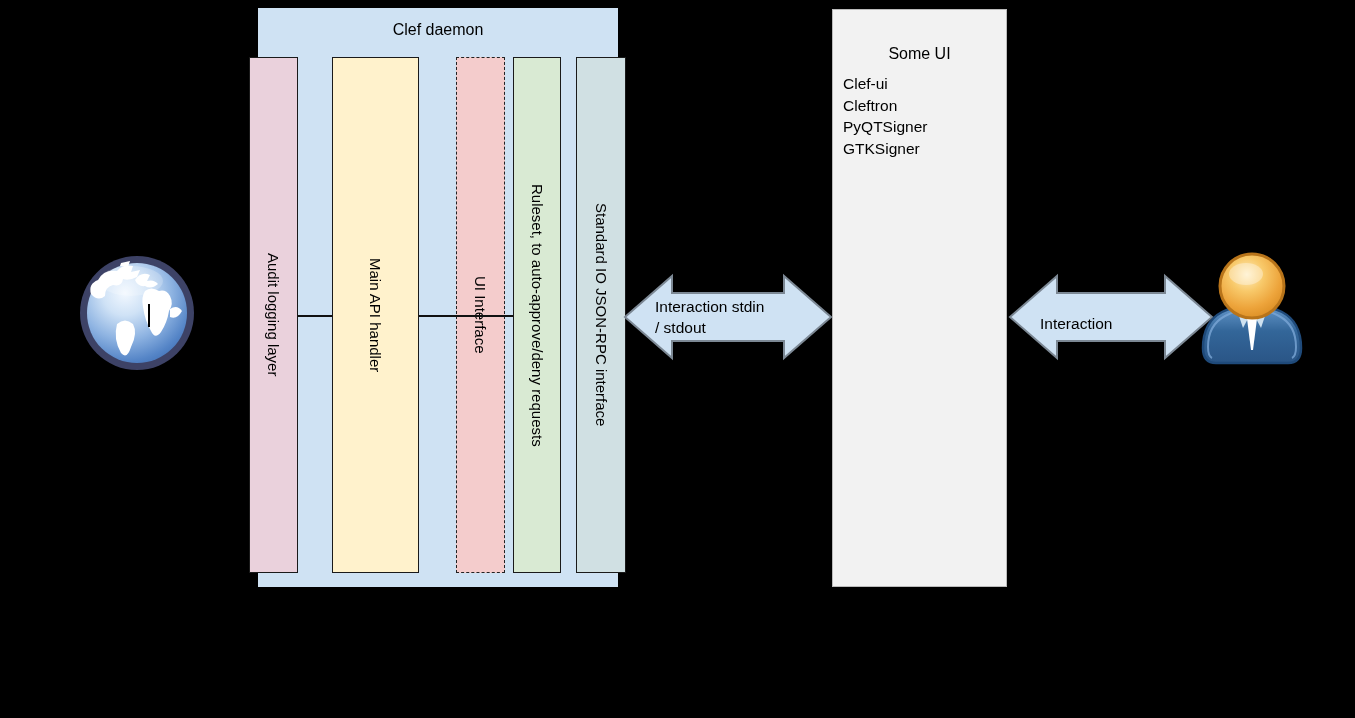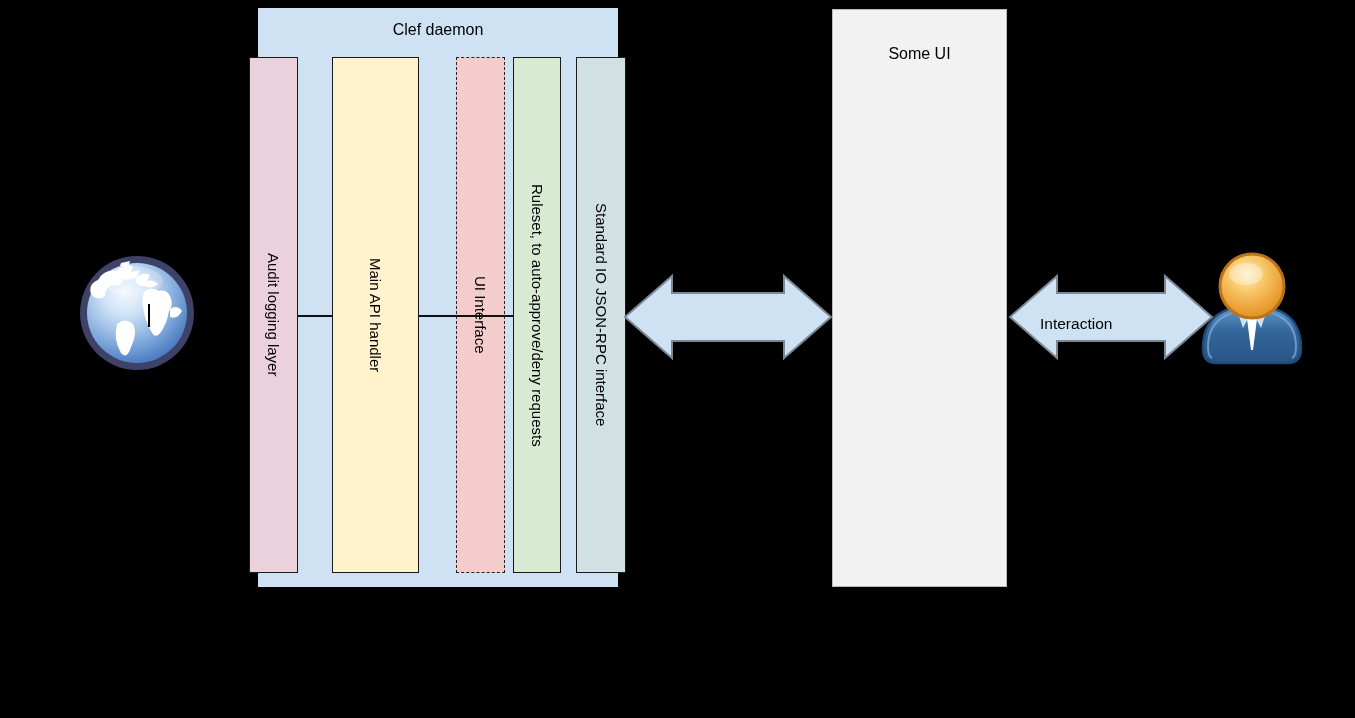--- a/index.html
+++ b/index.html
@@ -63,25 +63,35 @@
   </div>
   <div id="bar-ruleset" class="bar" style="background: rgb(217, 234, 211);">
     <span class="vlabel">Ruleset, to auto-approve/deny requests</span>
   </div>
   <div id="bar-stdio" class="bar" style="background: rgb(208, 224, 227);">
     <span class="vlabel">Standard IO JSON-RPC interface</span>
   </div>
 
   <div id="someui-box" class="box" style="background: rgb(242, 242, 242);">
     <div id="someui-title">Some UI</div>
+    <div id="someui-list">
+      <div>Clef-ui</div>
+      <div>Cleftron</div>
+      <div>PyQTSigner</div>
+      <div>GTKSigner</div>
+    </div>
   </div>
 
   <svg class="arrow-svg" style="left:620px;top:270px;" width="216" height="94">
     <polygon points="5,47 52,6 52,23 164,23 164,6 211,47 164,88 164,71 52,71 52,88" fill="#cfe2f3" stroke="#7c8894" stroke-width="2" stroke-linejoin="miter"></polygon>
   </svg>
+  <div id="arrow-left-label" class="arrow-label">
+    <div>Interaction stdin</div>
+    <div>/ stdout</div>
+  </div>
 
   <svg class="arrow-svg" style="left:1005px;top:270px;" width="212" height="94">
     <polygon points="5,47 52,6 52,23 160,23 160,6 207,47 160,88 160,71 52,71 52,88" fill="#cfe2f3" stroke="#7c8894" stroke-width="2" stroke-linejoin="miter"></polygon>
   </svg>
   <div id="arrow-right-label" class="arrow-label">Interaction</div>
 
   <svg id="globe" width="120" height="120" viewBox="0 0 120 120">
     <defs>
       <radialGradient id="gg" cx="38%" cy="30%" r="80%">
         <stop offset="0%" stop-color="#f2f8ff"></stop>

